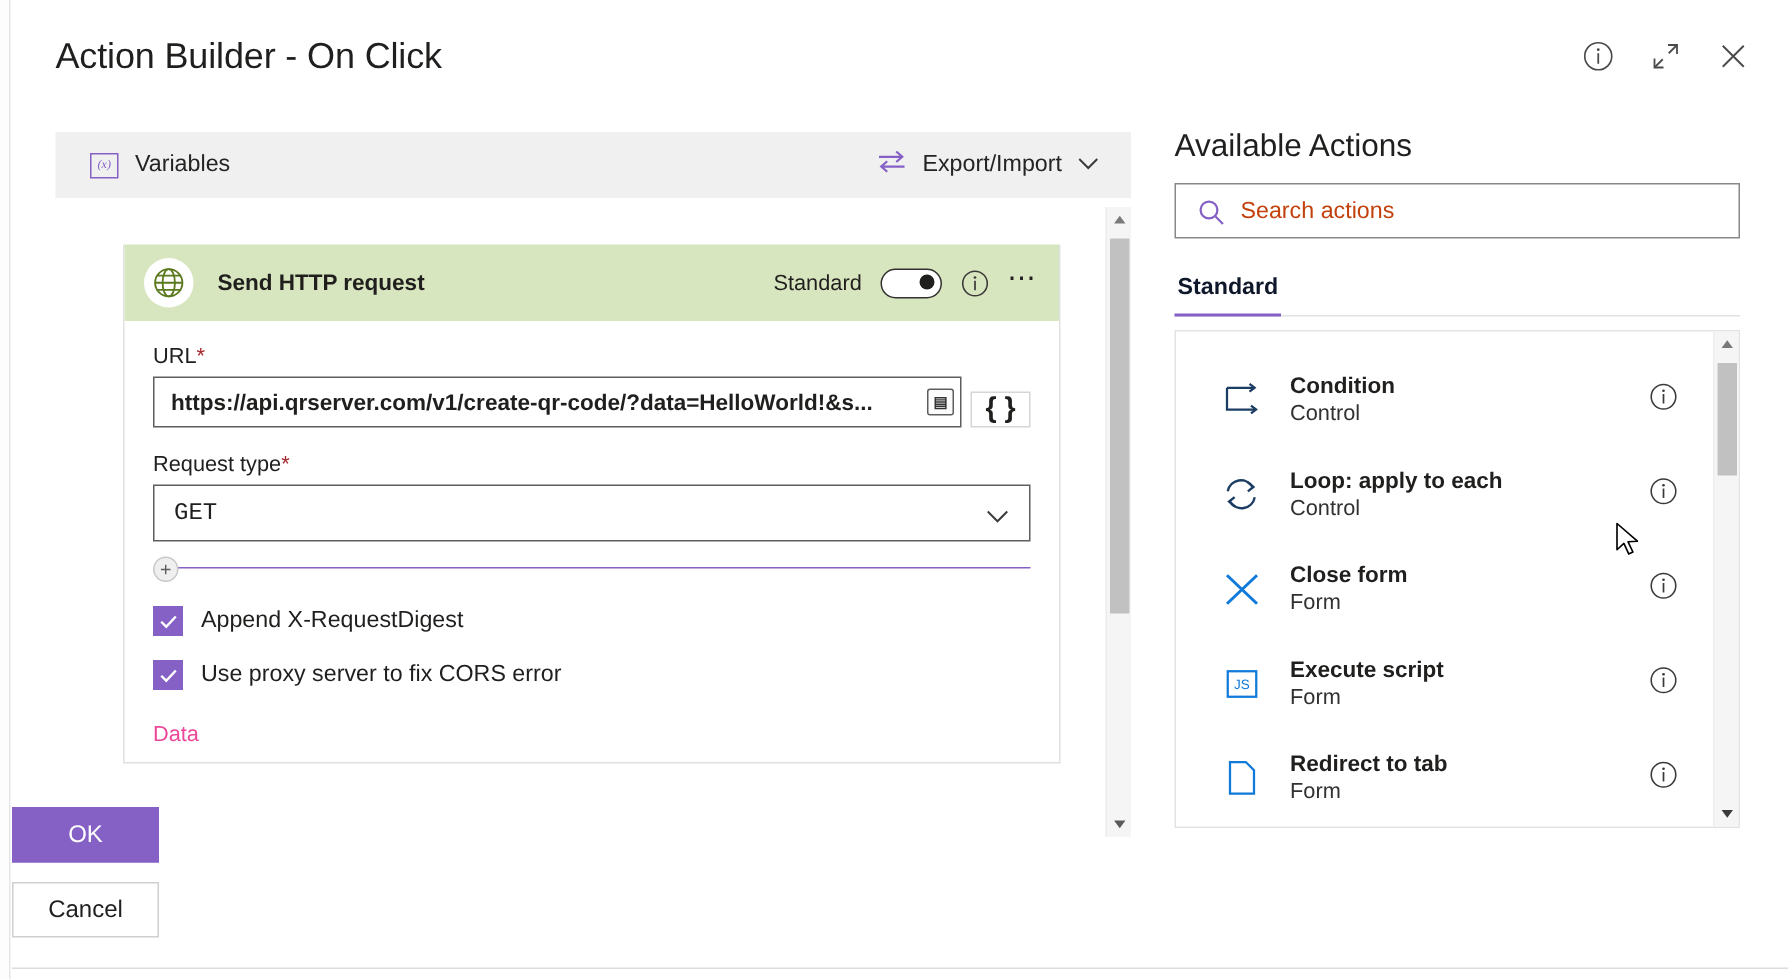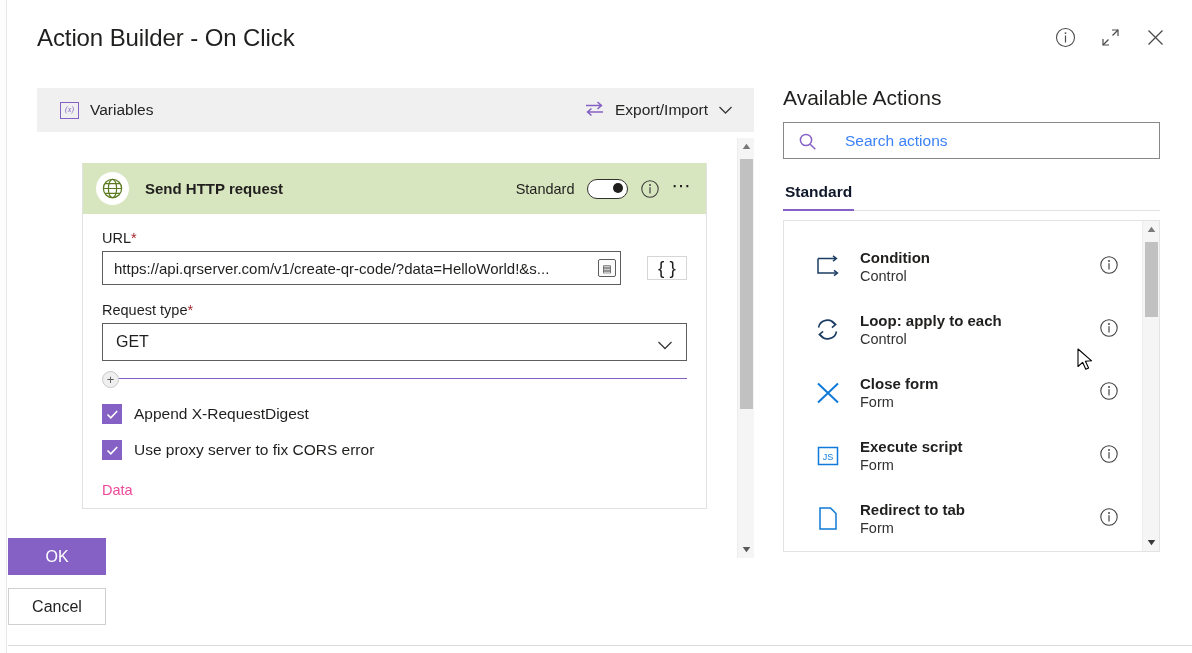--- a/index.html
+++ b/index.html
@@ -159,21 +159,21 @@
     padding-bottom: 6px;
   }
 
   .card-body { padding: 16px 19px 10px 19px; }
   .fld-label {
     font-size: 14.5px;
     color: #201f1e;
     margin-bottom: 5px;
   }
   .req { color: #a4262c; }
-  .url-row { display: flex; align-items: center; gap: 26px; }
+  .url-row { display: flex; align-items: flex-end; gap: 6px; font-weight: bold; }
   .url-input {
     position: relative;
     flex: 1;
     height: 34px;
     border: 1px solid #605e5c;
     background: #ffffff;
     display: flex; align-items: center;
     overflow: hidden;
   }
   .url-text {
@@ -203,21 +203,21 @@
   }
   .spacer-14 { height: 17px; }
   .select-box {
     position: relative;
     height: 38px;
     border: 1px solid #605e5c;
     background: #ffffff;
     display: flex; align-items: center;
     cursor: pointer;
   }
-  .select-val { margin-left: 13px; font-size: 16px; color: #201f1e; }
+  .select-val { margin-left: 13px; font-size: 16px; color: #201f1e; font-family: Liberation Mono, monospace; }
   .select-chev { position: absolute; right: 13px; top: 13px; }
   .headers-lbl { margin-top: 19px; font-size: 14.5px; color: #201f1e; }
   .headers-row {
     position: relative;
     margin-top: 9px;
     height: 18px;
     display: flex; align-items: center;
   }
   .hr-line {
     position: absolute; left: 7px; right: 0; top: 8px;
@@ -287,23 +287,23 @@
   }
   .search-box {
     position: relative;
     width: 377px; height: 37px;
     border: 1px solid #8a8886;
     background: #ffffff;
     display: flex; align-items: center;
     cursor: text;
   }
   .search-ph {
-    margin-left: 61px;
+    margin-left: 43px;
     font-size: 15.5px;
-    color: #3b82f6;
+    color: #c2410c;
   }
   .search-ico { position: absolute; left: 14px; top: 9px; }
   .tabs {
     margin-top: 20px;
     display: flex;
     border-bottom: 1px solid #e1e1e1;
     width: 377px;
   }
   .tab {
     position: relative;

